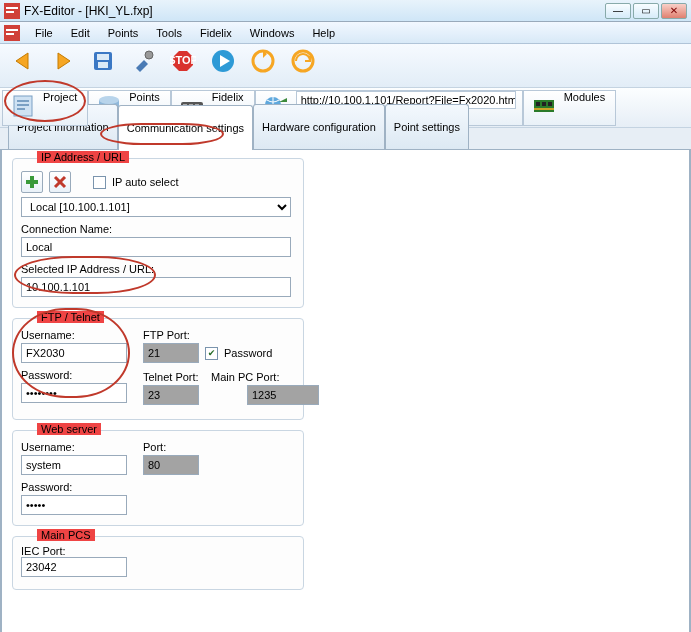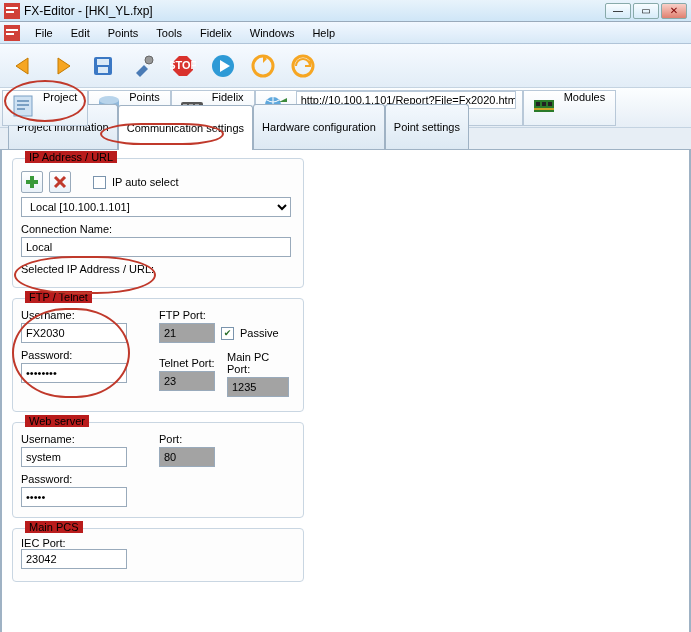--- a/index.html
+++ b/index.html
@@ -12,49 +12,49 @@
   .titlebar .spacer { flex:1; }
   .win-btn { width:26px; height:16px; margin-left:2px; border:1px solid #8aa; background:linear-gradient(#f9fdff,#d6ebf9); border-radius:2px; display:flex; align-items:center; justify-content:center; font-size:10px;}
   .win-btn.x { background:linear-gradient(#f9d0c8,#e08070); color:#7a0000;}
 
   
   .menubar { height:22px; background:linear-gradient(#f2f8ff,#d8e9f7); display:flex; align-items:center; padding:0 4px; border-bottom:1px solid #b0c4d8; }
   .menubar .mbicon { width:16px; height:16px; margin-right:6px; }
   .menuitem { padding:3px 9px; cursor:default; }
 
   
-  .toolbar { height:44px; background:linear-gradient(#f6faff,#e2edf7); display:flex; align-items:center; padding:0 6px; gap:6px; border-bottom:1px solid #c4d3e1;}
+  .toolbar { height:44px; background:linear-gradient(#f6faff,#e2edf7); display:flex; align-items:flex-start; padding:0 6px; gap:6px; border-bottom:1px solid #c4d3e1;}
   .tbtn { width:34px; height:34px; border:1px solid transparent; border-radius:3px; display:flex; align-items:center; justify-content:center; cursor:default;}
 
   
   .navrow { height:40px; background:linear-gradient(#fcfeff,#e6eef6); display:flex; align-items:center; border-bottom:1px solid #c4d3e1;}
   .navbtn { height:36px; display:flex; align-items:flex-start; padding:0 10px 0 6px; border:1px solid #b8c8d8; margin:0 0 0 0; background:linear-gradient(#ffffff,#e9f1f8); cursor:default; gap:6px;}
   .navbtn.url { padding-right:6px; }
   .navbtn .nicon { width:28px; height:28px; display:flex; align-items:center; justify-content:center;}
   .navbtn .nlabel { font-size:11px; }
   .navbtn:first-child { margin-left:2px; }
   .urltext { width:220px; font-size:11px; background:#fff; border:1px solid #b8c8d8; height:18px; padding:0 4px; display:flex; align-items:center; white-space:nowrap; overflow:hidden;}
 
   
   .subtabs { height:22px; display:flex; align-items:flex-end; padding-left:8px; border-bottom:1px solid #9fb2c4; background:#e7eef5;}
   .subtab { padding:16px 8px; border:1px solid #9fb2c4; border-bottom:none; margin-right:0px; background:linear-gradient(#f3f8fd,#dde9f3); border-radius:3px 3px 0 0; cursor:default;}
   .subtab.active { background:#fff; position:relative; top:1px; }
 
   
   .mainpane { background:#fff; height:482px; border-left:2px solid #9fb2c4; border-right:2px solid #9fb2c4; overflow:hidden; padding:8px 10px; }
   .group { border:1px solid #c9d6e2; border-radius:4px; padding:8px 8px 10px 8px; margin-bottom:10px; width:292px; position:relative; background:#fdfdfd;}
-  .group .glegend { position:absolute; top:-8px; left:12px; background:#b91c1c; padding:0 4px; font-size:11px;}
+  .group .glegend { position:absolute; top:-8px; left:24px; background:#ef4444; padding:0 4px; font-size:11px;}
   .row { display:flex; align-items:center; gap:6px; margin:4px 0;}
   .lbl { font-size:11px; margin:2px 0;}
   .txtbox, select.txtbox { width:270px; height:20px; border:1px solid #9ab; background:#fff; padding:0 4px; font-size:11px;}
   .smallbox { width:56px; height:20px; border:1px solid #9ab; padding:0 4px; font-size:11px; background:#a3a3a3;}
   .midbox { width:106px; height:20px; border:1px solid #9ab; padding:0 4px; font-size:11px; background:#fff;}
   .iconbtn { width:22px; height:22px; border:1px solid #9ab; background:linear-gradient(#fff,#e9f1f8); display:flex; align-items:center; justify-content:center; border-radius:2px;}
   .chk { width:13px; height:13px; border:1px solid #7a94ad; background:#fff; display:inline-flex; align-items:center; justify-content:center; font-size:9px; color:#2a6e2a;}
-  .cols { display:flex; gap:32px; }
+  .cols { display:flex; gap:16px; }
   .col { display:flex; flex-direction:column; }
 
   
   .annot { position:absolute; border:2px solid #c0392b; border-radius:50%; pointer-events:none;}
 
   
   svg { display:block; }
 </style>
 </head>
 <body>
@@ -224,46 +224,47 @@
           </svg>
         </div>
       <span style="width:10px;"></span>
       <span class="chk"></span>
       <span class="lbl">IP auto select</span>
     </div>
     <select class="txtbox"><option>Local [10.100.1.101]</option></select>
     <div class="lbl" style="margin-top:6px;">Connection Name:</div>
     <input class="txtbox" value="Local" style="">
     <div class="lbl" style="margin-top:6px;">Selected IP Address / URL:</div>
+    <input class="txtbox" value="10.100.1.101" style="">
   </div>
 
   <div class="group">
     <div class="glegend">FTP / Telnet</div>
     <div class="cols">
       <div class="col">
         <span class="lbl">Username:</span>
         <input class="midbox" value="FX2030" style="">
         <span class="lbl" style="margin-top:6px;">Password:</span>
         <input class="midbox" value="••••••••" style="">
       </div>
       <div class="col">
         <span class="lbl">FTP Port:</span>
         <div class="row" style="margin:0;">
           <input class="smallbox" value="21" style="">
           <span class="chk">✔</span>
-          <span class="lbl">Passive</span>
+          <span class="lbl">Password</span>
         </div>
         <div class="row" style="margin-top:6px;">
           <div class="col">
             <span class="lbl">Telnet Port:</span>
             <input class="smallbox" value="23" style="">
           </div>
           <div class="col" style="margin-left:6px;">
             <span class="lbl">Main PC Port:</span>
-            <input class="smallbox" style="width: 62px;" value="1235">
+            <input class="smallbox" style="width: 72px; margin-left: 36px;" value="1235">
           </div>
         </div>
       </div>
     </div>
   </div>
 
   <div class="group">
     <div class="glegend">Web server</div>
     <div class="cols">
       <div class="col">

